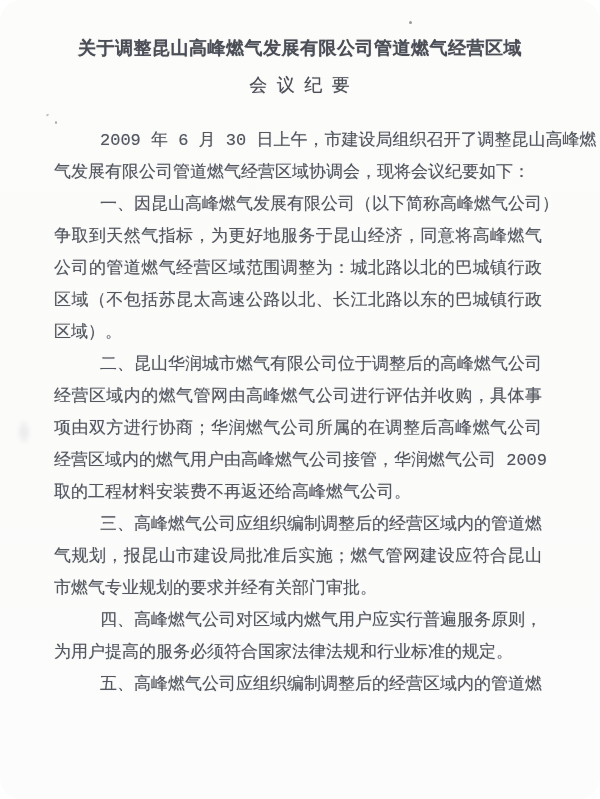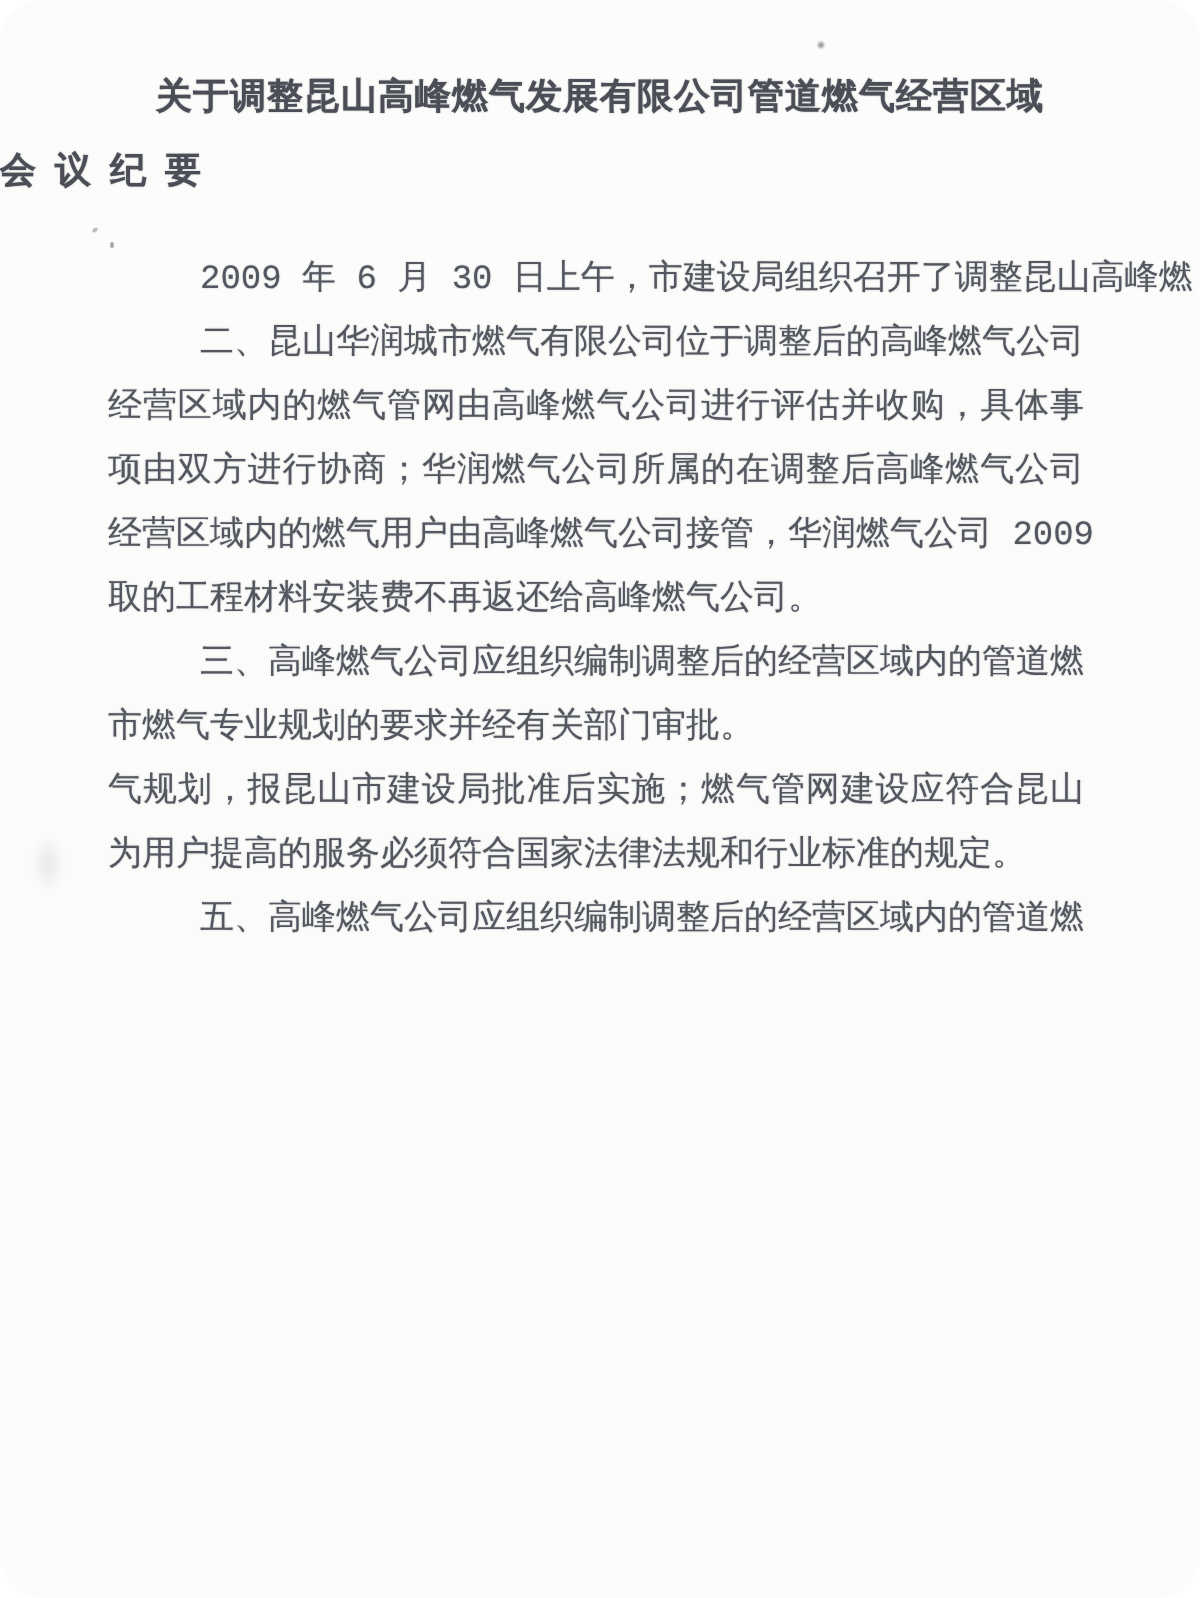--- a/index.html
+++ b/index.html
@@ -45,24 +45,24 @@
     font-weight: bold;
     color: #4b4e56;
     letter-spacing: .5px;
     text-shadow: 0 0 .8px rgba(75,78,86,.55);
   }
   .subtitle {
     position: absolute;
     left: 0; right: 0;
     top: 73px;
     margin: 0;
-    text-align: left;
+    text-align: center;
     font-size: 18px;
     line-height: 24px;
-    font-weight: bold;
+    font-weight: normal;
     color: #4b4e56;
     word-spacing: 3px;
     letter-spacing: 1px;
     text-shadow: 0 0 .8px rgba(75,78,86,.55);
   }
   .doc-body {
     position: absolute;
     left: 54px;
     top: 125px;
     width: 488px;
@@ -94,33 +94,42 @@
   <span class="speck s3"></span>
   <span class="smudge"></span>
 
   <h1 class="title">关于调整昆山高峰燃气发展有限公司管道燃气经营区域</h1>
 
   <h2 class="subtitle">会 议 纪 要</h2>
 
   <div class="doc-body" id="doc-body">
       <div class="para">
         <div class="line first">2009 年 6 月 30 日上午，市建设局组织召开了调整昆山高峰燃</div>
+        <div class="line last">气发展有限公司管道燃气经营区域协调会，现将会议纪要如下：</div>
+      </div>
+      <div class="para">
+        <div class="line first">一、因昆山高峰燃气发展有限公司（以下简称高峰燃气公司）</div>
+        <div class="line">争取到天然气指标，为更好地服务于昆山经济，同意将高峰燃气</div>
+        <div class="line">公司的管道燃气经营区域范围调整为：城北路以北的巴城镇行政</div>
+        <div class="line">区域（不包括苏昆太高速公路以北、长江北路以东的巴城镇行政</div>
+        <div class="line last">区域）。</div>
       </div>
       <div class="para">
         <div class="line first">二、昆山华润城市燃气有限公司位于调整后的高峰燃气公司</div>
         <div class="line">经营区域内的燃气管网由高峰燃气公司进行评估并收购，具体事</div>
         <div class="line">项由双方进行协商；华润燃气公司所属的在调整后高峰燃气公司</div>
         <div class="line">经营区域内的燃气用户由高峰燃气公司接管，华润燃气公司 2009</div>
         <div class="line last">取的工程材料安装费不再返还给高峰燃气公司。</div>
       </div>
       <div class="para">
         <div class="line first">三、高峰燃气公司应组织编制调整后的经营区域内的管道燃</div>
+        <div class="line">气规划，报昆山市建设局批准后实施；燃气管网建设应符合昆山</div>
         <div class="line last">市燃气专业规划的要求并经有关部门审批。</div>
-        <div class="line">气规划，报昆山市建设局批准后实施；燃气管网建设应符合昆山</div>
       </div>
       <div class="para">
+        <div class="line first">四、高峰燃气公司对区域内燃气用户应实行普遍服务原则，</div>
         <div class="line last">为用户提高的服务必须符合国家法律法规和行业标准的规定。</div>
       </div>
       <div class="para">
         <div class="line first">五、高峰燃气公司应组织编制调整后的经营区域内的管道燃</div>
       </div>
     </div>
 </div>
 
 </body></html>

